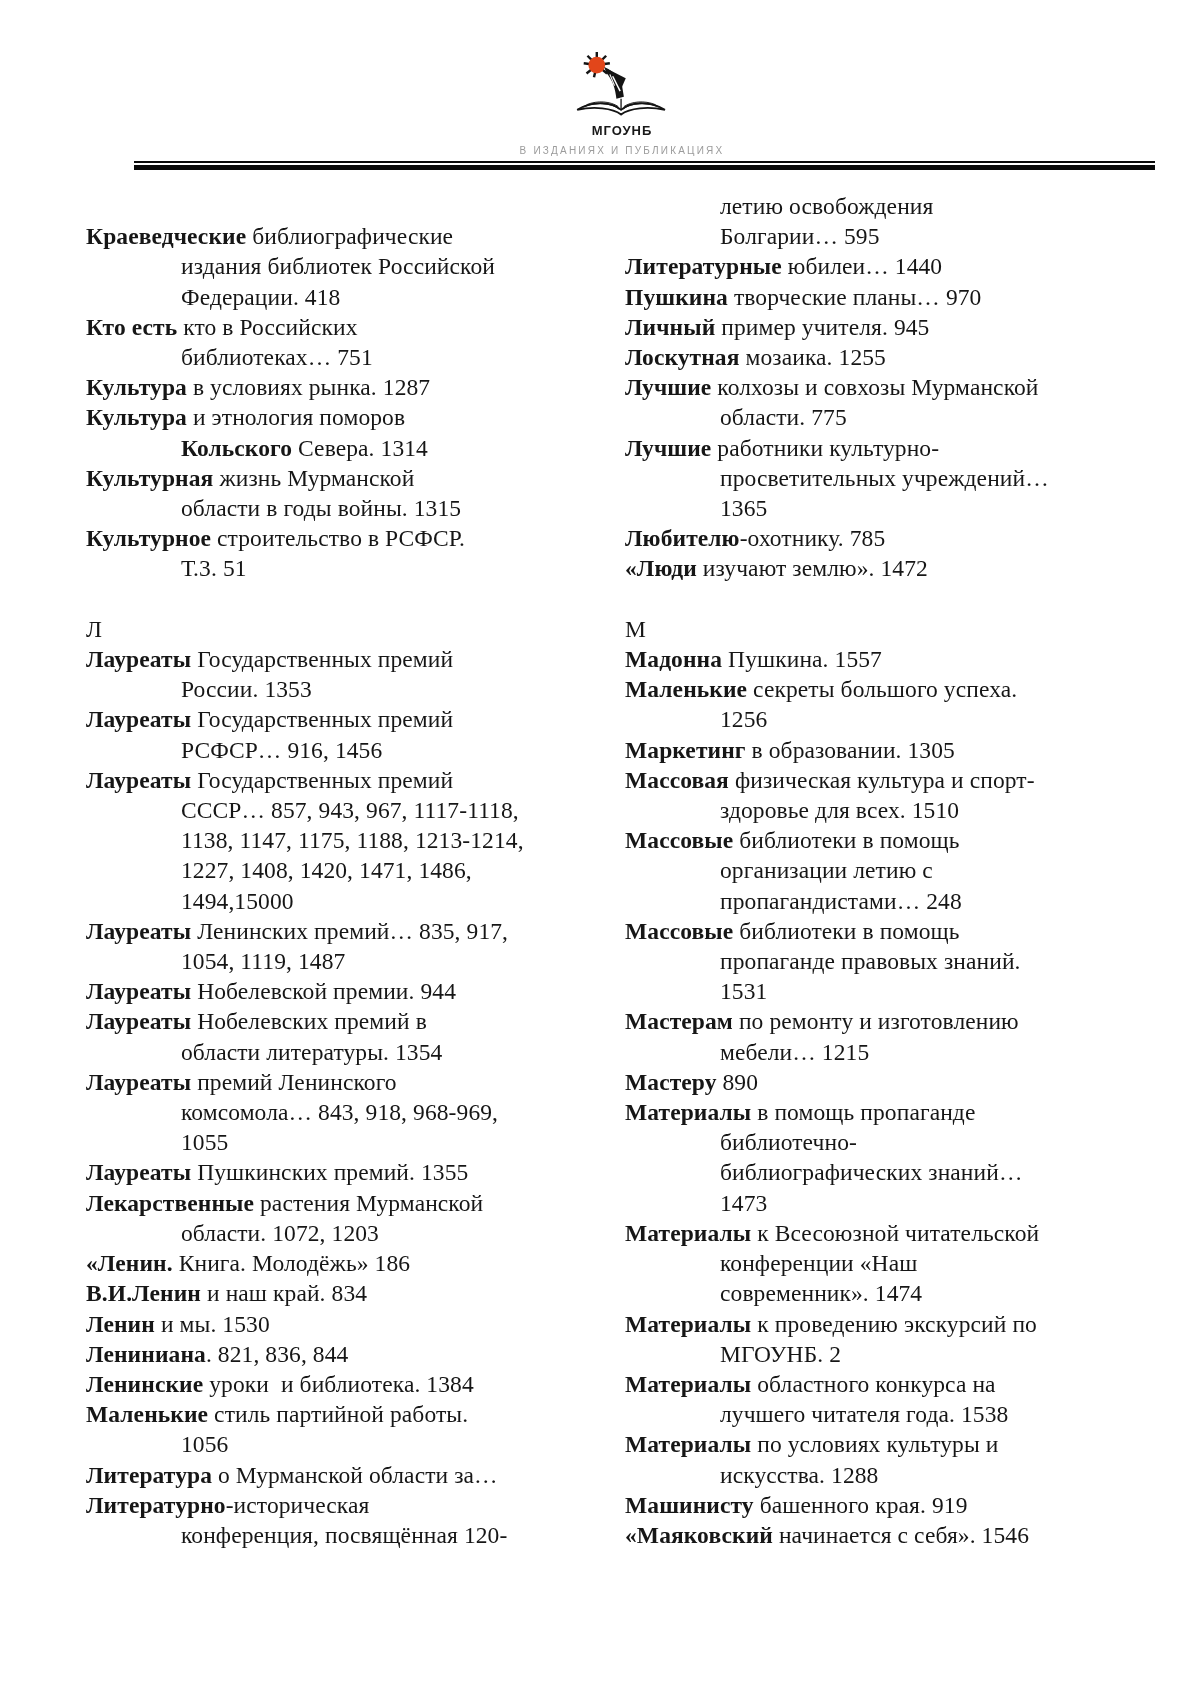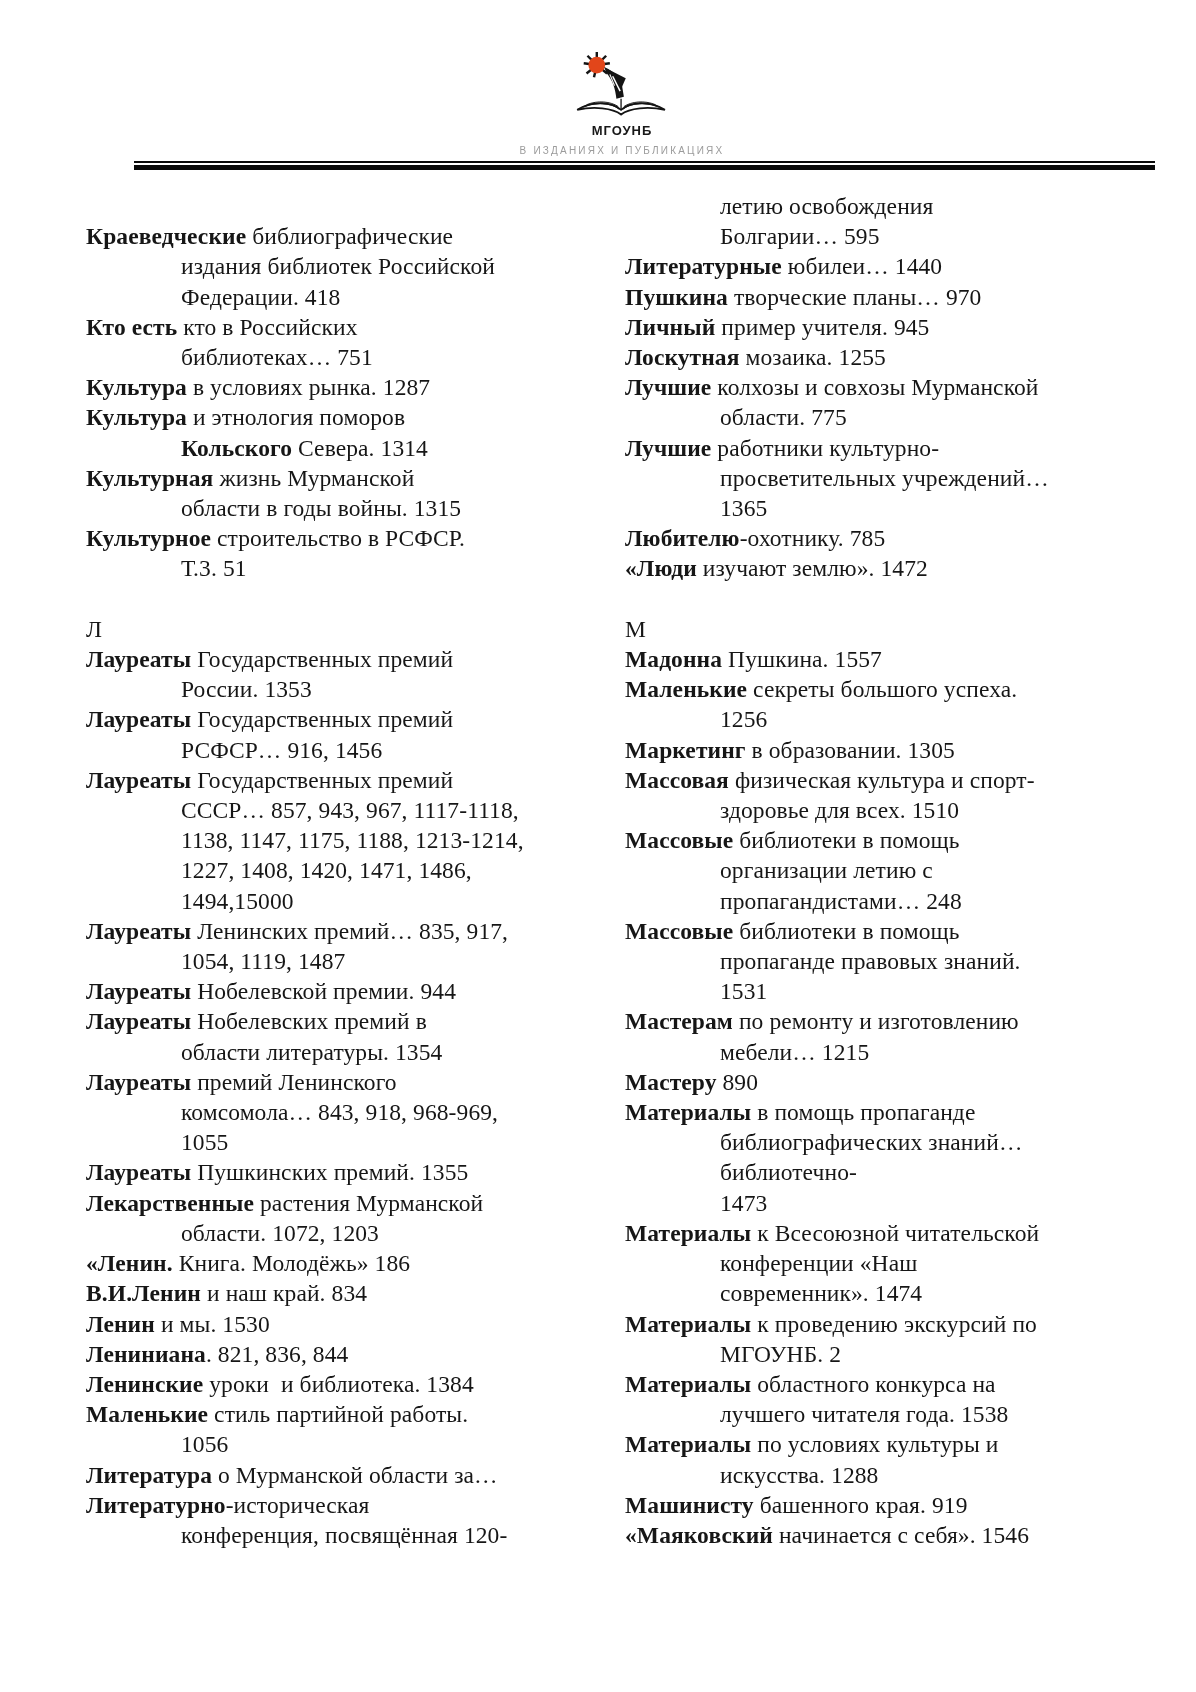--- a/index.html
+++ b/index.html
@@ -159,22 +159,22 @@
         <div class="line"><span class="b">Массовые</span><span class="r"> библиотеки в помощь</span></div>
         <div class="line indent"><span class="r">организации летию с</span></div>
         <div class="line indent"><span class="r">пропагандистами… 248</span></div>
         <div class="line"><span class="b">Массовые</span><span class="r"> библиотеки в помощь</span></div>
         <div class="line indent"><span class="r">пропаганде правовых знаний.</span></div>
         <div class="line indent"><span class="r">1531</span></div>
         <div class="line"><span class="b">Мастерам</span><span class="r"> по ремонту и изготовлению</span></div>
         <div class="line indent"><span class="r">мебели… 1215</span></div>
         <div class="line"><span class="b">Мастеру</span><span class="r"> 890</span></div>
         <div class="line"><span class="b">Материалы</span><span class="r"> в помощь пропаганде</span></div>
+        <div class="line indent"><span class="r">библиотечно-</span></div>
         <div class="line indent"><span class="r">библиографических знаний…</span></div>
-        <div class="line indent"><span class="r">библиотечно-</span></div>
         <div class="line indent"><span class="r">1473</span></div>
         <div class="line"><span class="b">Материалы</span><span class="r"> к Всесоюзной читательской</span></div>
         <div class="line indent"><span class="r">конференции «Наш</span></div>
         <div class="line indent"><span class="r">современник». 1474</span></div>
         <div class="line"><span class="b">Материалы</span><span class="r"> к проведению экскурсий по</span></div>
         <div class="line indent"><span class="r">МГОУНБ. 2</span></div>
         <div class="line"><span class="b">Материалы</span><span class="r"> областного конкурса на</span></div>
         <div class="line indent"><span class="r">лучшего читателя года. 1538</span></div>
         <div class="line"><span class="b">Материалы</span><span class="r"> по условиях культуры и</span></div>
         <div class="line indent"><span class="r">искусства. 1288</span></div>

